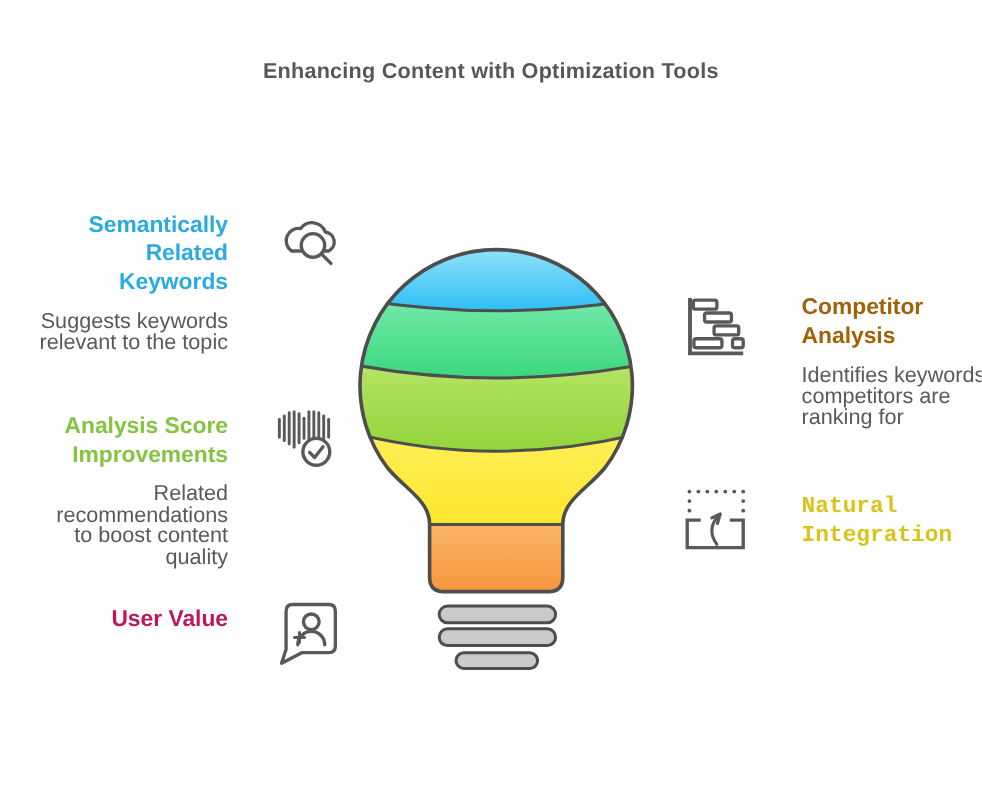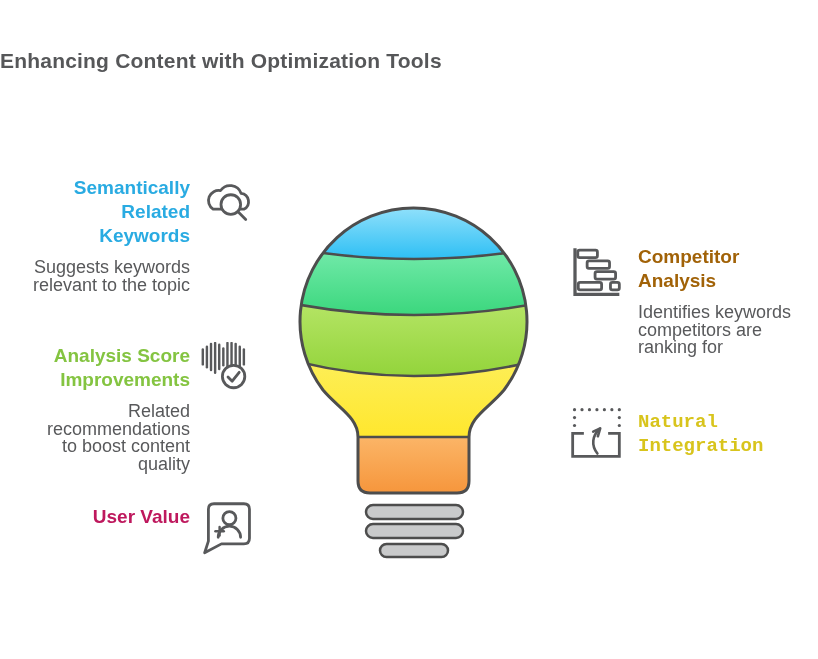--- a/index.html
+++ b/index.html
@@ -4,24 +4,24 @@
 <style>
   html,body { margin:0; padding:0; }
   body {
     width:818px; height:659px; background:#ffffff;
     font-family:"Liberation Sans", sans-serif;
     position:relative; overflow:hidden;
     color:#58595B;
   }
   .title {
     position:absolute; left:0; right:0; top:49px;
-    font-size:21px; font-weight:bold;
+    text-align:center; font-size:18px; font-weight:bold;
     color:#565759; letter-spacing:0.2px;
   }
-  .item { position:absolute; display:flex; align-items:flex-start; }
+  .item { position:absolute; display:flex; align-items:flex-start;gap:30px; }
   .item .txt { display:block; }
   .item.left-side .txt { text-align:right; }
   .item.right-side .txt { text-align:left; }
   .heading { font-size:19px; font-weight:bold; line-height:24px; }
   .desc { font-size:18px; color:#58595B; line-height:17.5px; margin-top:11px; }
   .icon-box { width:56px; height:56px; flex:0 0 56px; }
   .item.left-side .icon-box { margin-left:10px; }
   .item.right-side .icon-box { margin-right:14px; }
   .icon-box svg { display:block; }
   .bulb-wrap { position:absolute; left:280px; top:195px; width:270px; height:390px; }

